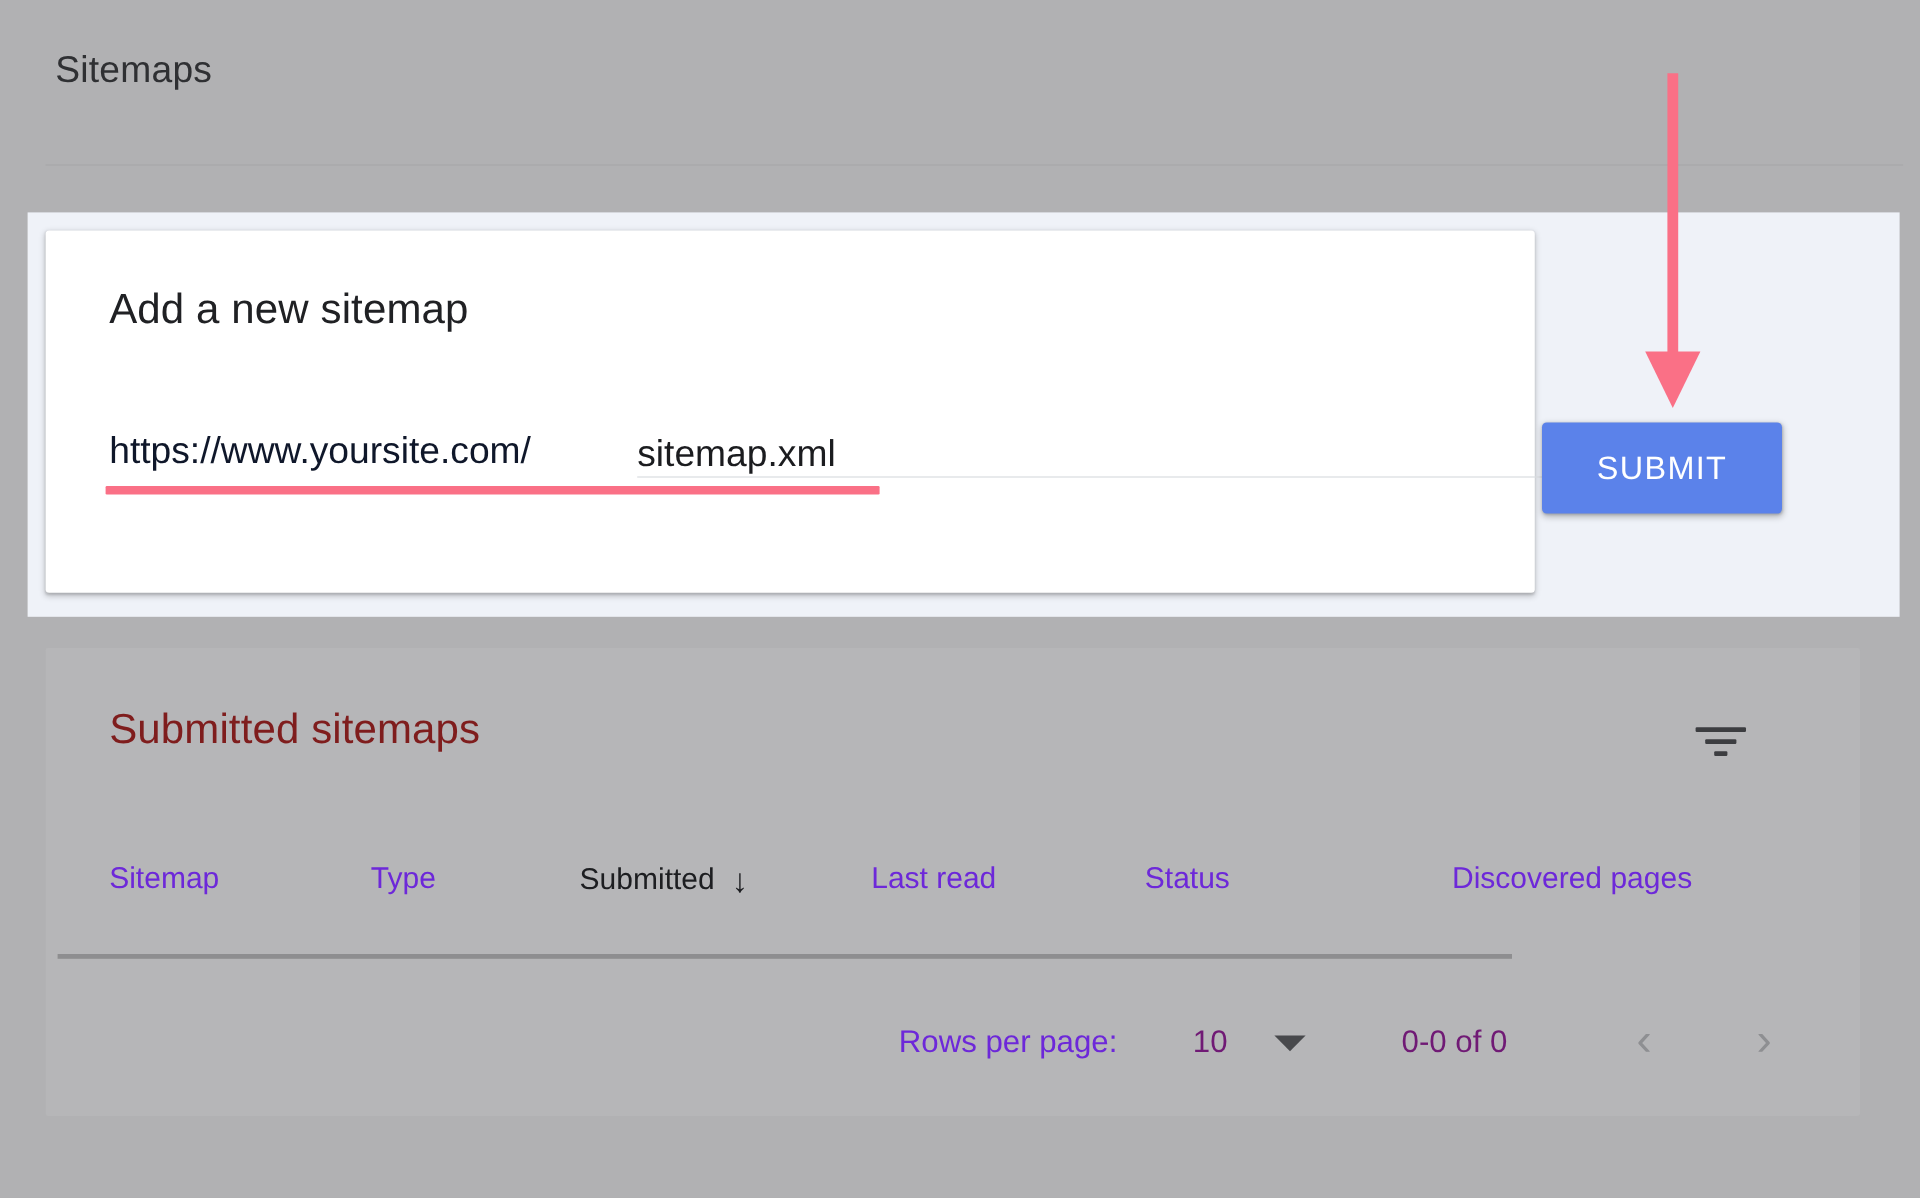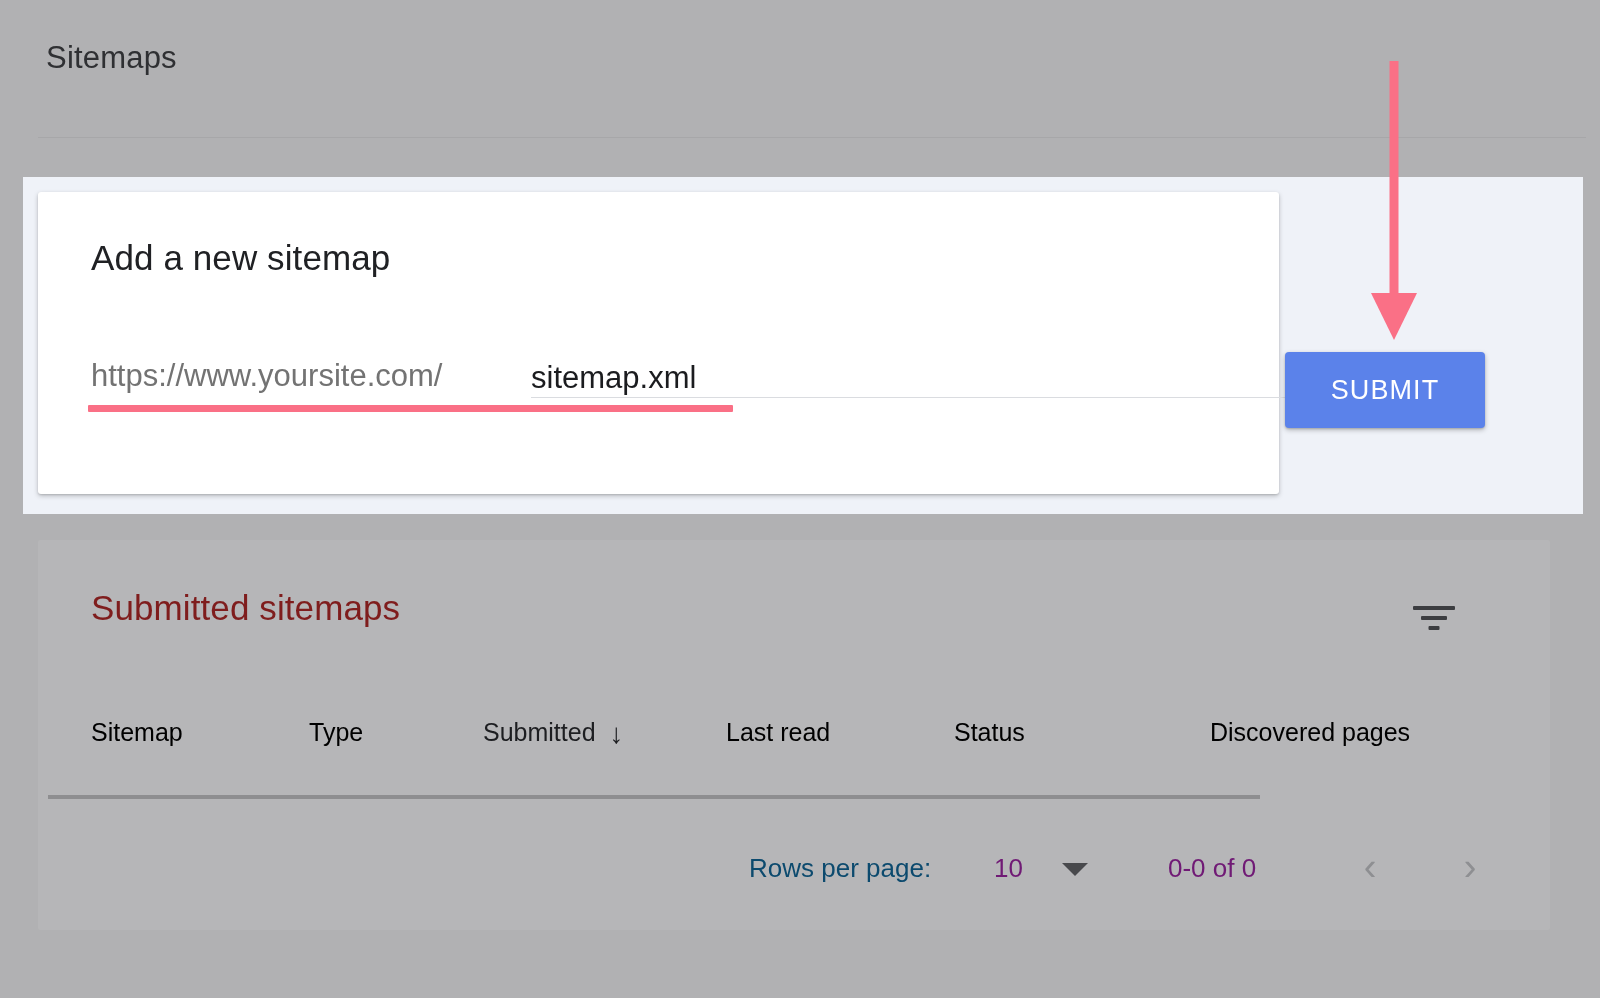--- a/index.html
+++ b/index.html
@@ -82,21 +82,21 @@
     left: 53px;
     top: 168px;
     width: 1440px;
     height: 66px;
   }
   .url-prefix {
     position: absolute;
     left: 0;
     top: 0;
     font-size: 31px;
-    color: #737373;
+    color: #0f172a;
     line-height: 1;
     white-space: nowrap;
   }
   .url-input {
     position: absolute;
     left: 440px;
     top: 0;
     width: 772px;
     border: none;
     outline: none;
@@ -186,21 +186,21 @@
     position: absolute;
     left: 0;
     top: 180px;
     width: 100%;
     height: 70px;
   }
   .th {
     position: absolute;
     top: 0;
     font-size: 25px;
-    color: #000000;
+    color: #6d28d9;
     line-height: 1;
     white-space: nowrap;
   }
   .th.active {
     color: #1d1e21;
   }
   .th.c1 { left: 53px; }
   .th.c2 { left: 271px; }
   .th.c3 { left: 445px; }
   .th.c4 { left: 688px; }
@@ -229,21 +229,21 @@
     position: absolute;
     left: 0;
     top: 315px;
     width: 100%;
     height: 56px;
   }
   .pg {
     position: absolute;
     top: 0;
     font-size: 26px;
-    color: #0c4a6e;
+    color: #6d28d9;
     line-height: 1;
     white-space: nowrap;
   }
   .pg.rows-label { left: 711px; }
   .pg.rows-value { left: 956px; color: #701a75; font-weight: 400; }
   .pg.range { left: 1130px; color: #701a75; }
 
   .rows-caret {
     position: absolute;
     left: 1024px;

